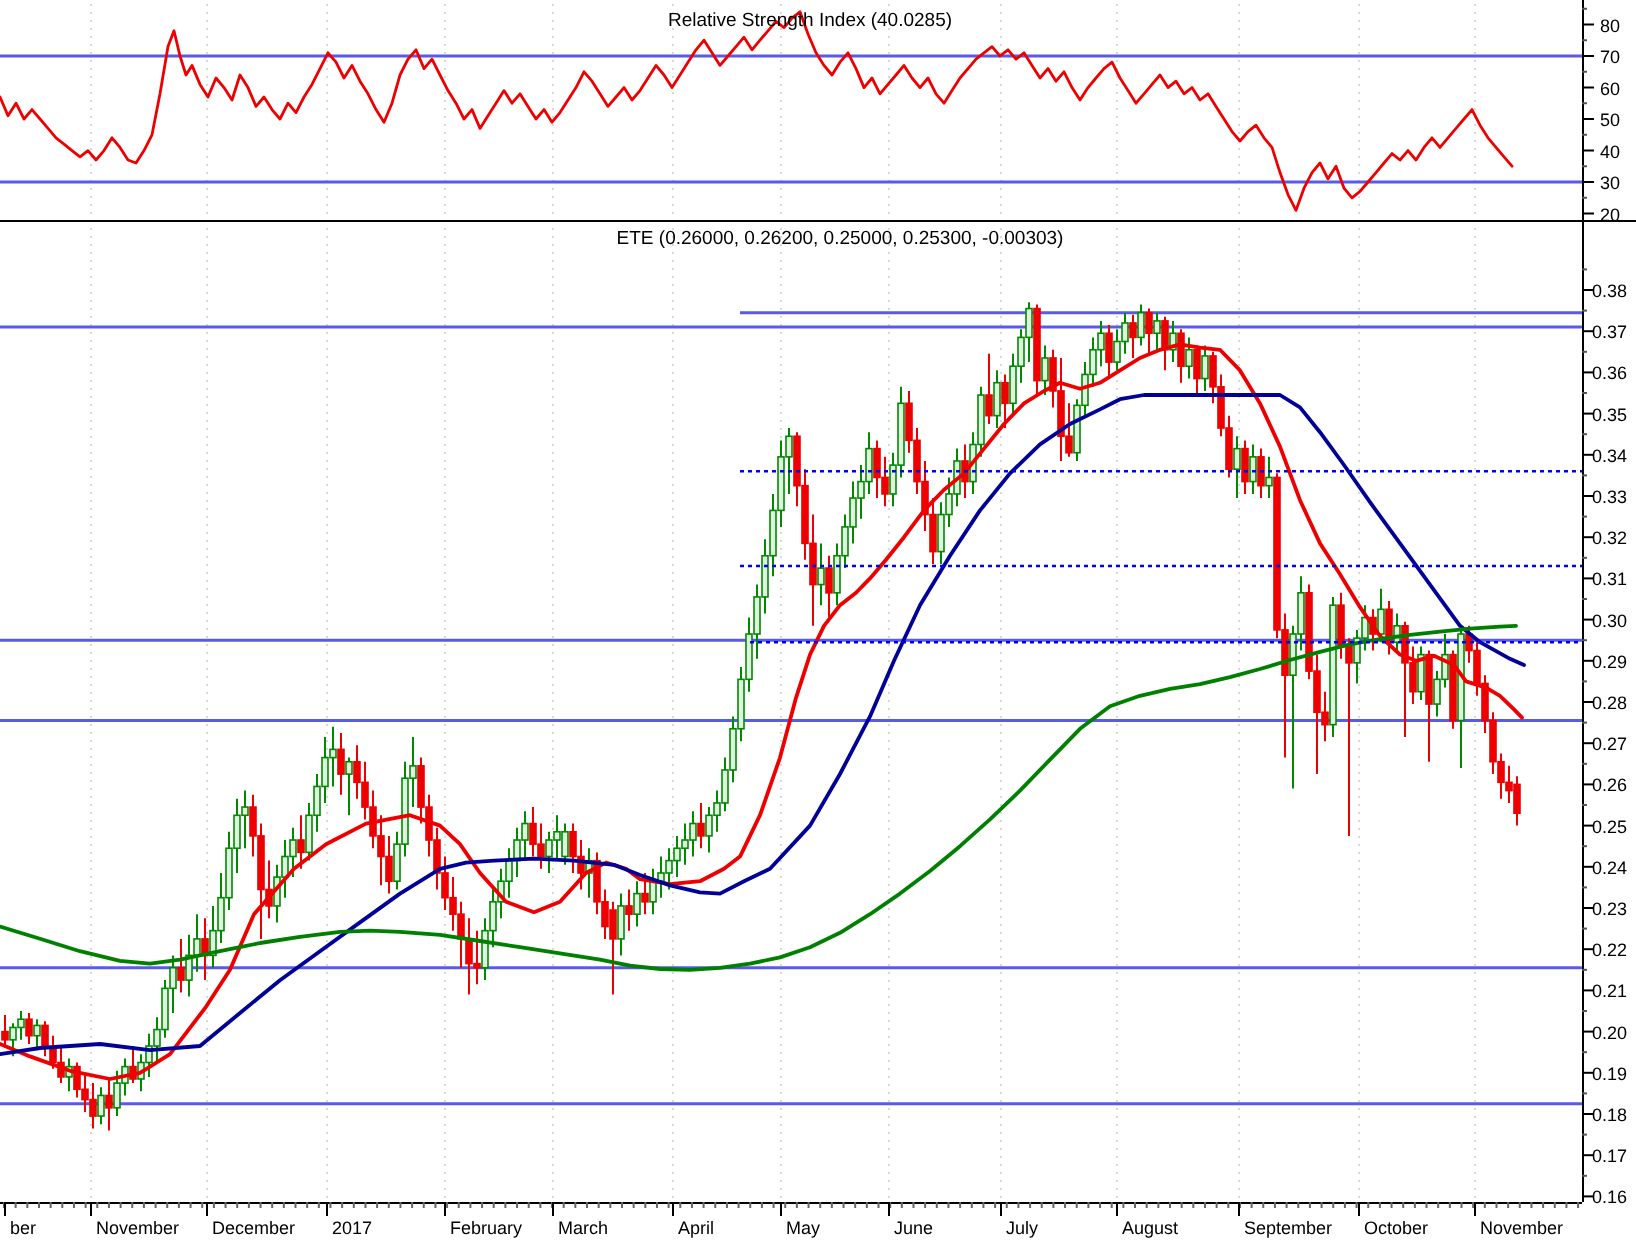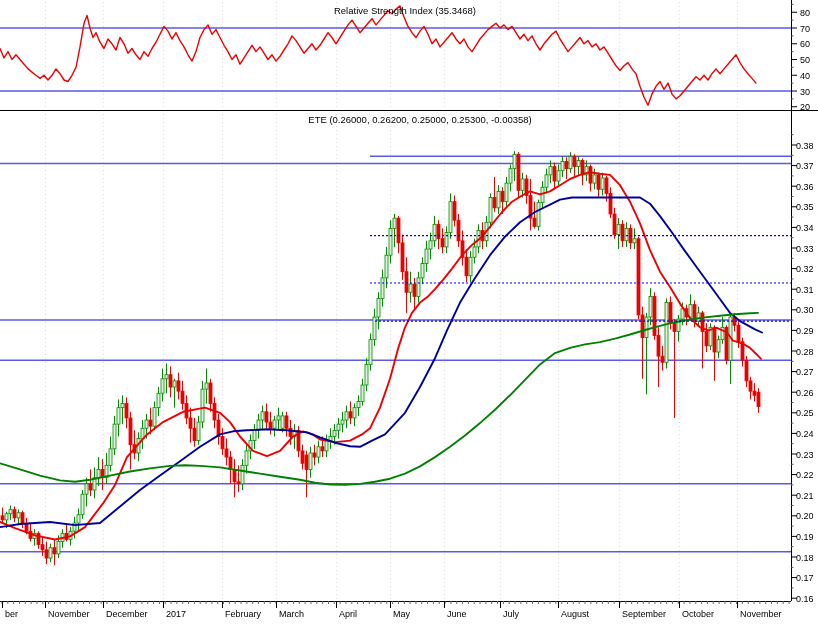--- a/index.html
+++ b/index.html
@@ -701,15 +701,15 @@
         <line x1="558.5" y1="601" x2="558.5" y2="608" stroke="#000" stroke-width="1"></line>
         <text x="561" y="617">August</text>
         <line x1="619.5" y1="601" x2="619.5" y2="608" stroke="#000" stroke-width="1"></line>
         <text x="622" y="617">September</text>
         <line x1="679.5" y1="601" x2="679.5" y2="608" stroke="#000" stroke-width="1"></line>
         <text x="682" y="617">October</text>
         <line x1="737.5" y1="601" x2="737.5" y2="608" stroke="#000" stroke-width="1"></line>
         <text x="740" y="617">November</text>
       </g>
     </svg>
-  <div class="panel-title" id="rsi-title">Relative Strength Index (35.3468)</div>
-  <div class="panel-title" id="quote-title">ETE (0.26000, 0.26200, 0.25000, 0.25300, -0.00358)</div>
+  <div class="panel-title" id="rsi-title">Relative Strength Index (40.0285)</div>
+  <div class="panel-title" id="quote-title">ETE (0.26000, 0.26200, 0.25000, 0.25300, -0.00303)</div>
 </div>
 
 </body></html>

